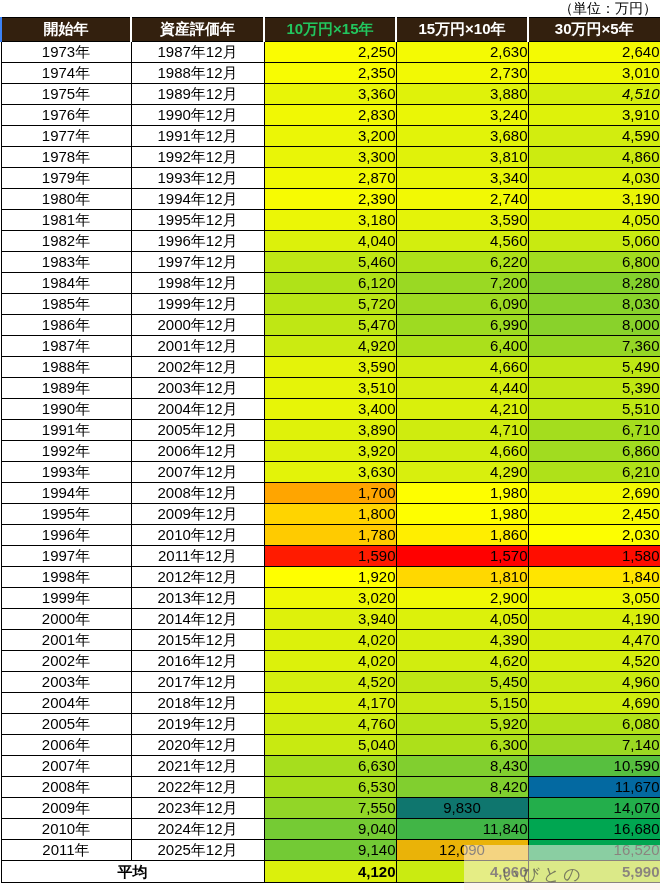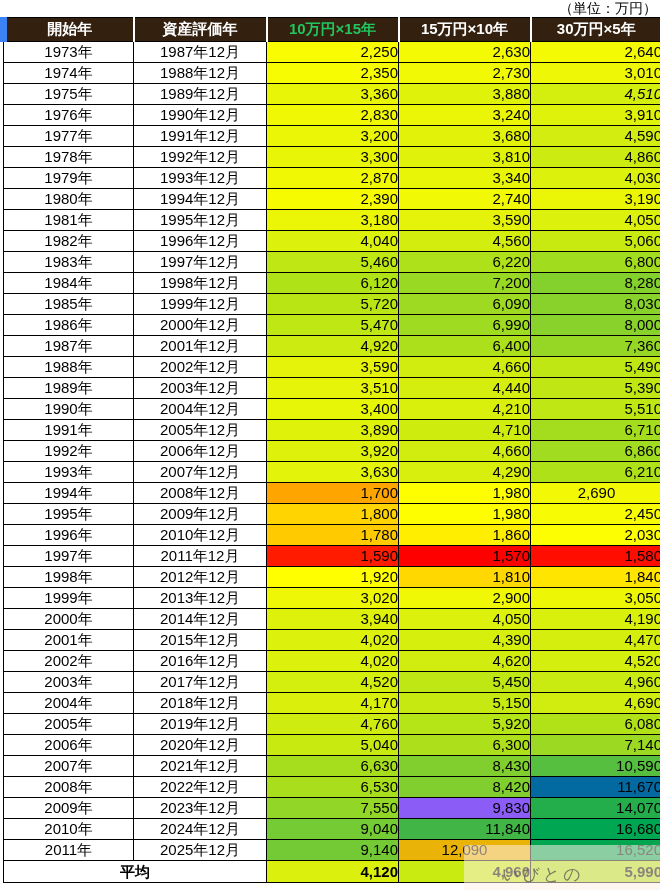--- a/index.html
+++ b/index.html
@@ -26,22 +26,22 @@
   }
   table.grid th{
     height:23px;
     font-weight:bold;
     text-align:center;
     border-top:1px solid #000;
     border-bottom:1px solid #000;
     padding:0;
     font-size:15px;
   }
-  table.grid th:first-child{border-left:7px solid #3b82f6;}
-  table.grid th:last-child{border-right:3px solid #f9a8d4;}
+  table.grid th:first-child{border-left:2px solid #3b82f6;}
+  table.grid th:last-child{border-right:1px solid #f9a8d4;}
   table.grid th + th{border-left:2px solid #ffffff;margin-top:40px;}
   table.grid td{
     height:20px;line-height:20px;
     border:1px solid #000;
     padding:0;
     overflow:hidden;
     white-space:nowrap;
   }
   td.label-cell{text-align:center;background:#ffffff;}
   td.value-cell{text-align:right;padding-right:4px;}
@@ -230,21 +230,21 @@
           <td class="label-cell">2007年12月</td>
           <td class="value-cell" style="background-color: rgb(227, 243, 9);">3,630</td>
           <td class="value-cell" style="background-color: rgb(216, 239, 13);">4,290</td>
           <td class="value-cell" style="background-color: rgb(175, 225, 25);">6,210</td>
         </tr>
         <tr>
           <td class="label-cell">1994年</td>
           <td class="label-cell">2008年12月</td>
           <td class="value-cell" style="background-color: rgb(255, 165, 0);">1,700</td>
           <td class="value-cell" style="background-color: rgb(254, 254, 0);">1,980</td>
-          <td class="value-cell" style="background-color: rgb(243, 249, 4); text-align: center;">2,690</td>
+          <td class="value-cell" style="background-color: rgb(243, 249, 4);">2,690</td>
         </tr>
         <tr>
           <td class="label-cell">1995年</td>
           <td class="label-cell">2009年12月</td>
           <td class="value-cell" style="background-color: rgb(255, 212, 0);">1,800</td>
           <td class="value-cell" style="background-color: rgb(254, 254, 0);">1,980</td>
           <td class="value-cell" style="background-color: rgb(247, 251, 3);">2,450</td>
         </tr>
         <tr>
           <td class="label-cell">1996年</td>
@@ -334,21 +334,21 @@
           <td class="label-cell">2008年</td>
           <td class="label-cell">2022年12月</td>
           <td class="value-cell" style="background-color: rgb(168, 222, 28);">6,530</td>
           <td class="value-cell" style="background-color: rgb(129, 207, 47);">8,420</td>
           <td class="value-cell" style="background-color: #0369a1;">11,670</td>
         </tr>
         <tr>
           <td class="label-cell">2009年</td>
           <td class="label-cell">2023年12月</td>
           <td class="value-cell" style="background-color: rgb(146, 214, 39);">7,550</td>
-          <td class="value-cell" style="background-color: #8b5cf6;">9,830</td>
+          <td class="value-cell" style="background-color: #0f766e; text-align: center;">9,830</td>
           <td class="value-cell" style="background-color: rgb(35, 174, 75);">14,070</td>
         </tr>
         <tr>
           <td class="label-cell">2010年</td>
           <td class="label-cell">2024年12月</td>
           <td class="value-cell" style="background-color: rgb(117, 203, 52);">9,040</td>
           <td class="value-cell" style="background-color: rgb(65, 181, 70);">11,840</td>
           <td class="value-cell" style="background-color: rgb(0, 166, 81);">16,680</td>
         </tr>
         <tr>

